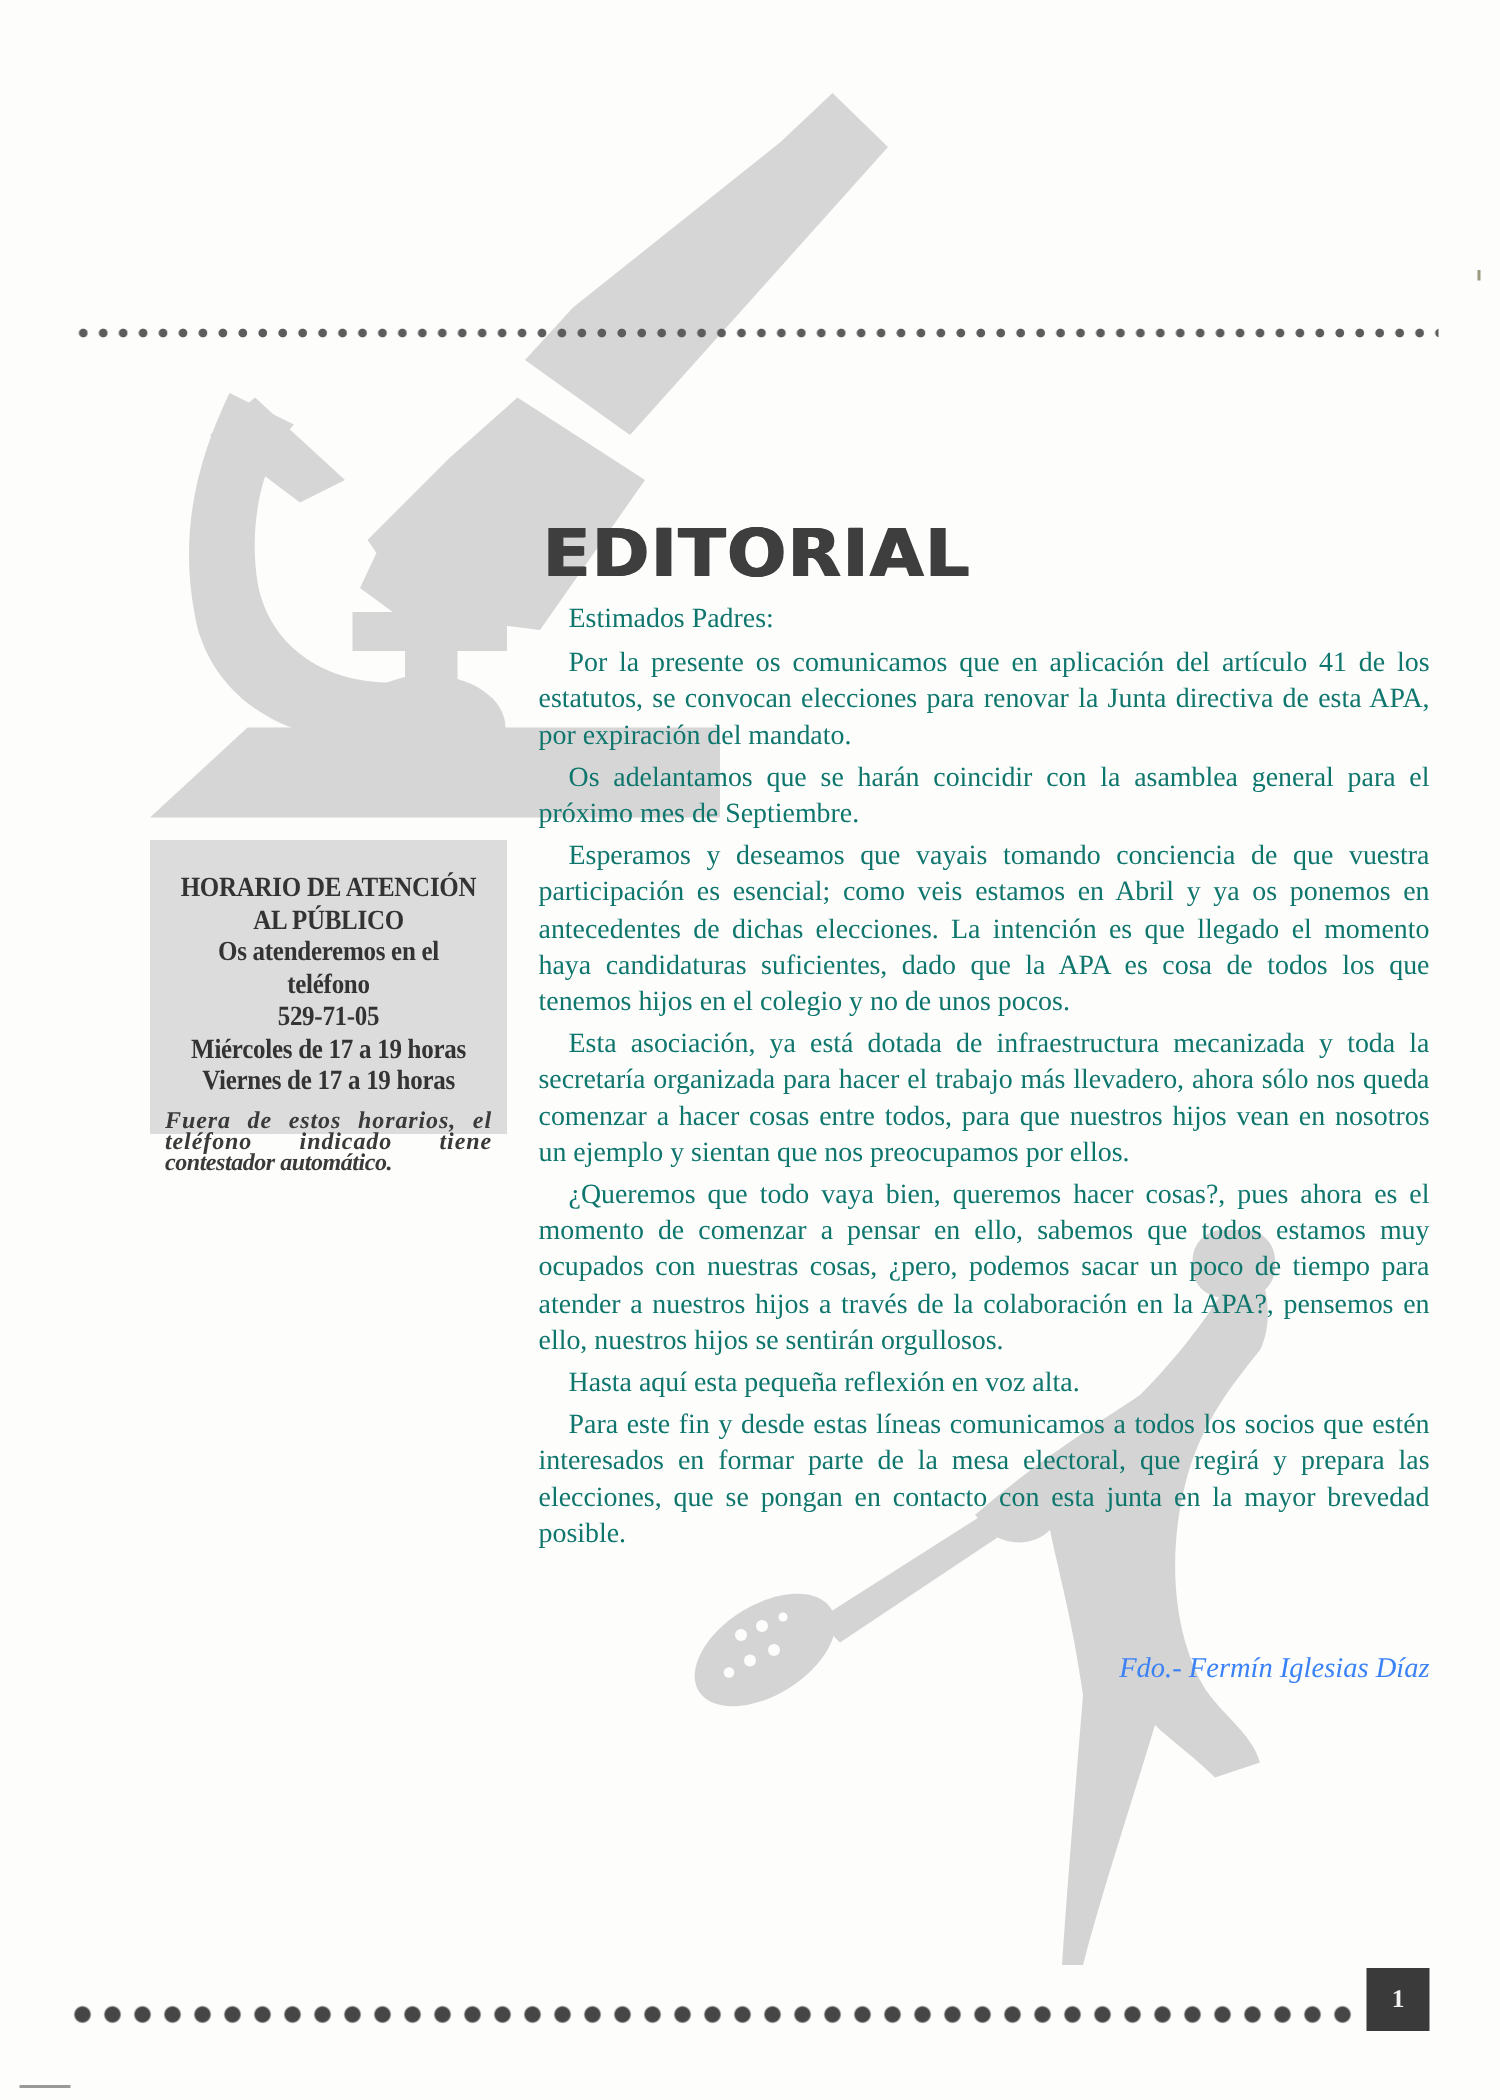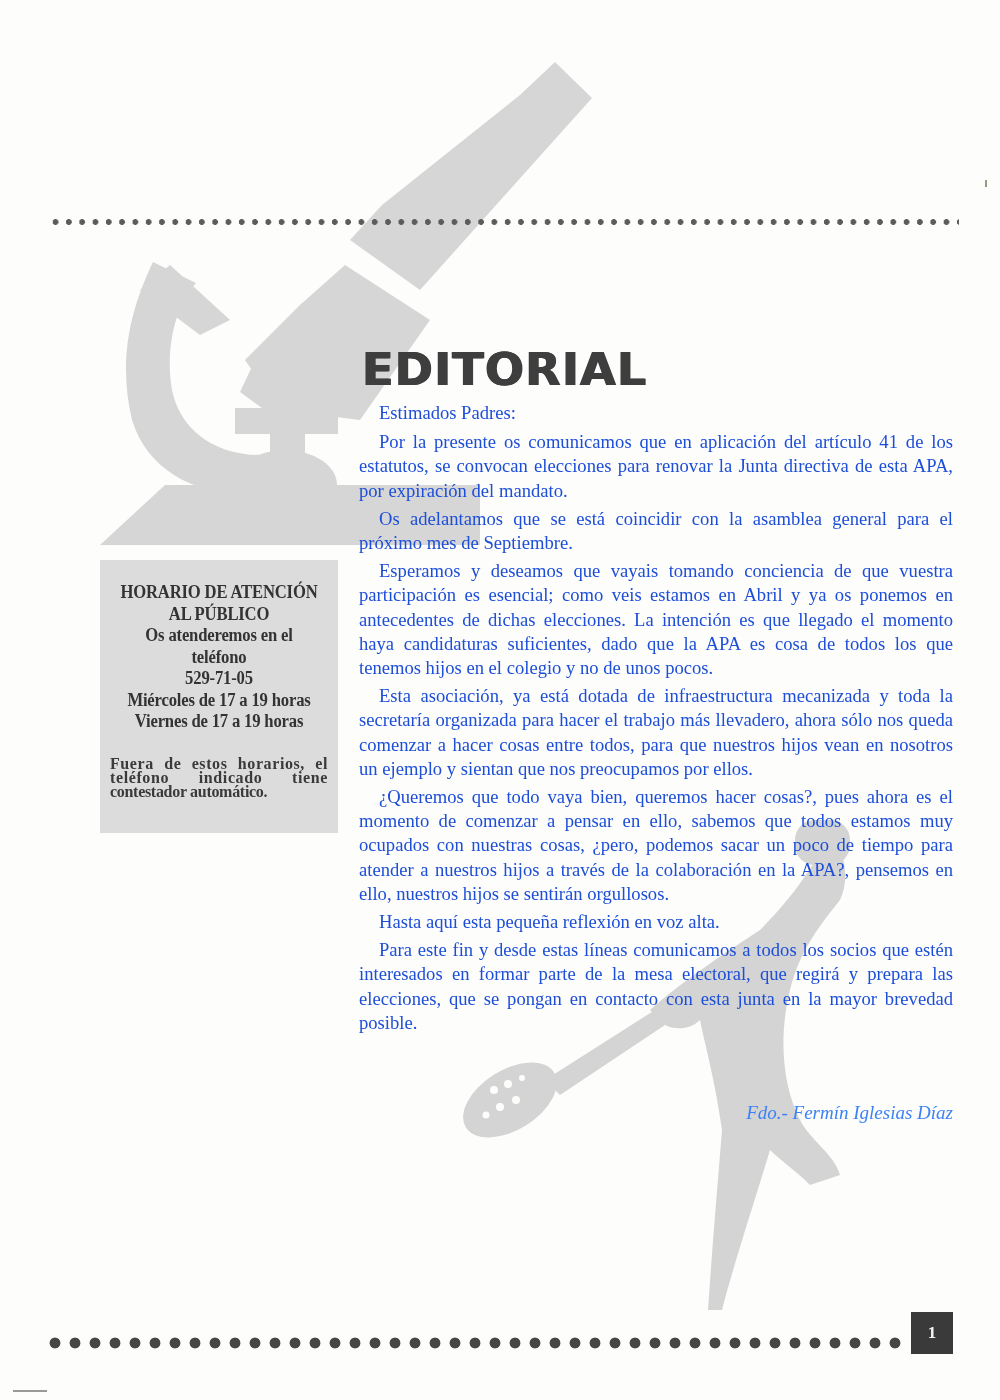--- a/index.html
+++ b/index.html
@@ -30,39 +30,39 @@
 
   .title {
     position: absolute; left: 362px; top: 344px; z-index: 2;
     font-family: "DejaVu Sans", "Liberation Sans", sans-serif; font-weight: 900;
     font-size: 44px; letter-spacing: 1px; color: #3e3e3e;
     transform: scaleX(1.05); transform-origin: left;
     text-shadow: 0.6px 0 0 #3e3e3e, -0.6px 0 0 #3e3e3e;
   }
   .body-text {
     position: absolute; left: 359px; top: 401px; width: 594px; z-index: 2;
-    font-size: 18.6px; line-height: 24.2px; color: #1d4ed8;
+    font-size: 18.6px; line-height: 24.2px; color: #0f766e;
   }
   .body-text p { margin: 0 0 4px 0; text-indent: 20px; text-align: justify; }
   .body-text p.salutation { text-align: left; margin-bottom: 5px; }
   .signature {
     position: absolute; right: 47px; top: 1098px; z-index: 2;
     text-align: right; font-style: italic; font-size: 19px; line-height: 29px; color: #3b82f6;
   }
 
   .sidebar {
-    position: absolute; left: 100px; top: 560px; width: 238px; height: 273px;
+    position: absolute; left: 100px; top: 560px; width: 238px; height: 196px;
     background: #dcdcdc; z-index: 2; box-sizing: border-box; padding: 22px 8px 0 8px;
   }
   .sidebar .head {
     text-align: center; font-weight: bold; font-size: 18.5px; line-height: 21.5px; color: #333;
     transform: scaleX(0.9); transform-origin: center; letter-spacing: -0.2px;
   }
   .sidebar .note {
-    margin-top: 24px; font-weight: bold; font-size: 16px; line-height: 14px;
+    margin-top: 8px; font-style: italic; font-weight: bold; font-size: 16px; line-height: 14px;
     color: #3a3a3a; text-align: justify; letter-spacing: 0.6px; padding: 0 2px;
   }
   .sidebar .note span.last { letter-spacing: -0.3px; }
 </style>
 </head>
 <body>
 
 <svg class="watermark" viewBox="0 0 1000 1400" xmlns="http://www.w3.org/2000/svg">
   <g fill="#d6d6d6">
 
@@ -99,21 +99,21 @@
 </svg>
 
 <div class="speck"></div>
 <div class="dots-top"></div>
 
 <h1 class="title" style="margin:0;">EDITORIAL</h1>
 
 <div class="body-text">
   <p class="salutation">Estimados Padres:</p>
   <p>Por la presente os comunicamos que en aplicación del artículo 41 de los estatutos, se convocan elecciones para renovar la Junta directiva de esta APA, por expiración del mandato.</p>
-  <p>Os adelantamos que se está coincidir con la asamblea general para el próximo mes de Septiembre.</p>
+  <p>Os adelantamos que se harán coincidir con la asamblea general para el próximo mes de Septiembre.</p>
   <p>Esperamos y deseamos que vayais tomando conciencia de que vuestra participación es esencial; como veis estamos en Abril y ya os ponemos en antecedentes de dichas elecciones. La intención es que llegado el momento haya candidaturas suficientes, dado que la APA es cosa de todos los que tenemos hijos en el colegio y no de unos pocos.</p>
   <p>Esta asociación, ya está dotada de infraestructura mecanizada y toda la secretaría organizada para hacer el trabajo más llevadero, ahora sólo nos queda comenzar a hacer cosas entre todos, para que nuestros hijos vean en nosotros un ejemplo y sientan que nos preocupamos por ellos.</p>
   <p>¿Queremos que todo vaya bien, queremos hacer cosas?, pues ahora es el momento de comenzar a pensar en ello, sabemos que todos estamos muy ocupados con nuestras cosas, ¿pero, podemos sacar un poco de tiempo para atender a nuestros hijos a través de la colaboración en la APA?, pensemos en ello, nuestros hijos se sentirán orgullosos.</p>
   <p>Hasta aquí esta pequeña reflexión en voz alta.</p>
   <p>Para este fin y desde estas líneas comunicamos a todos los socios que estén interesados en formar parte de la mesa electoral, que regirá y prepara las elecciones, que se pongan en contacto con esta junta en la mayor brevedad posible.</p>
 </div>
 
 <div class="signature">
   <div>Fdo.- Fermín Iglesias Díaz</div>
 </div>

